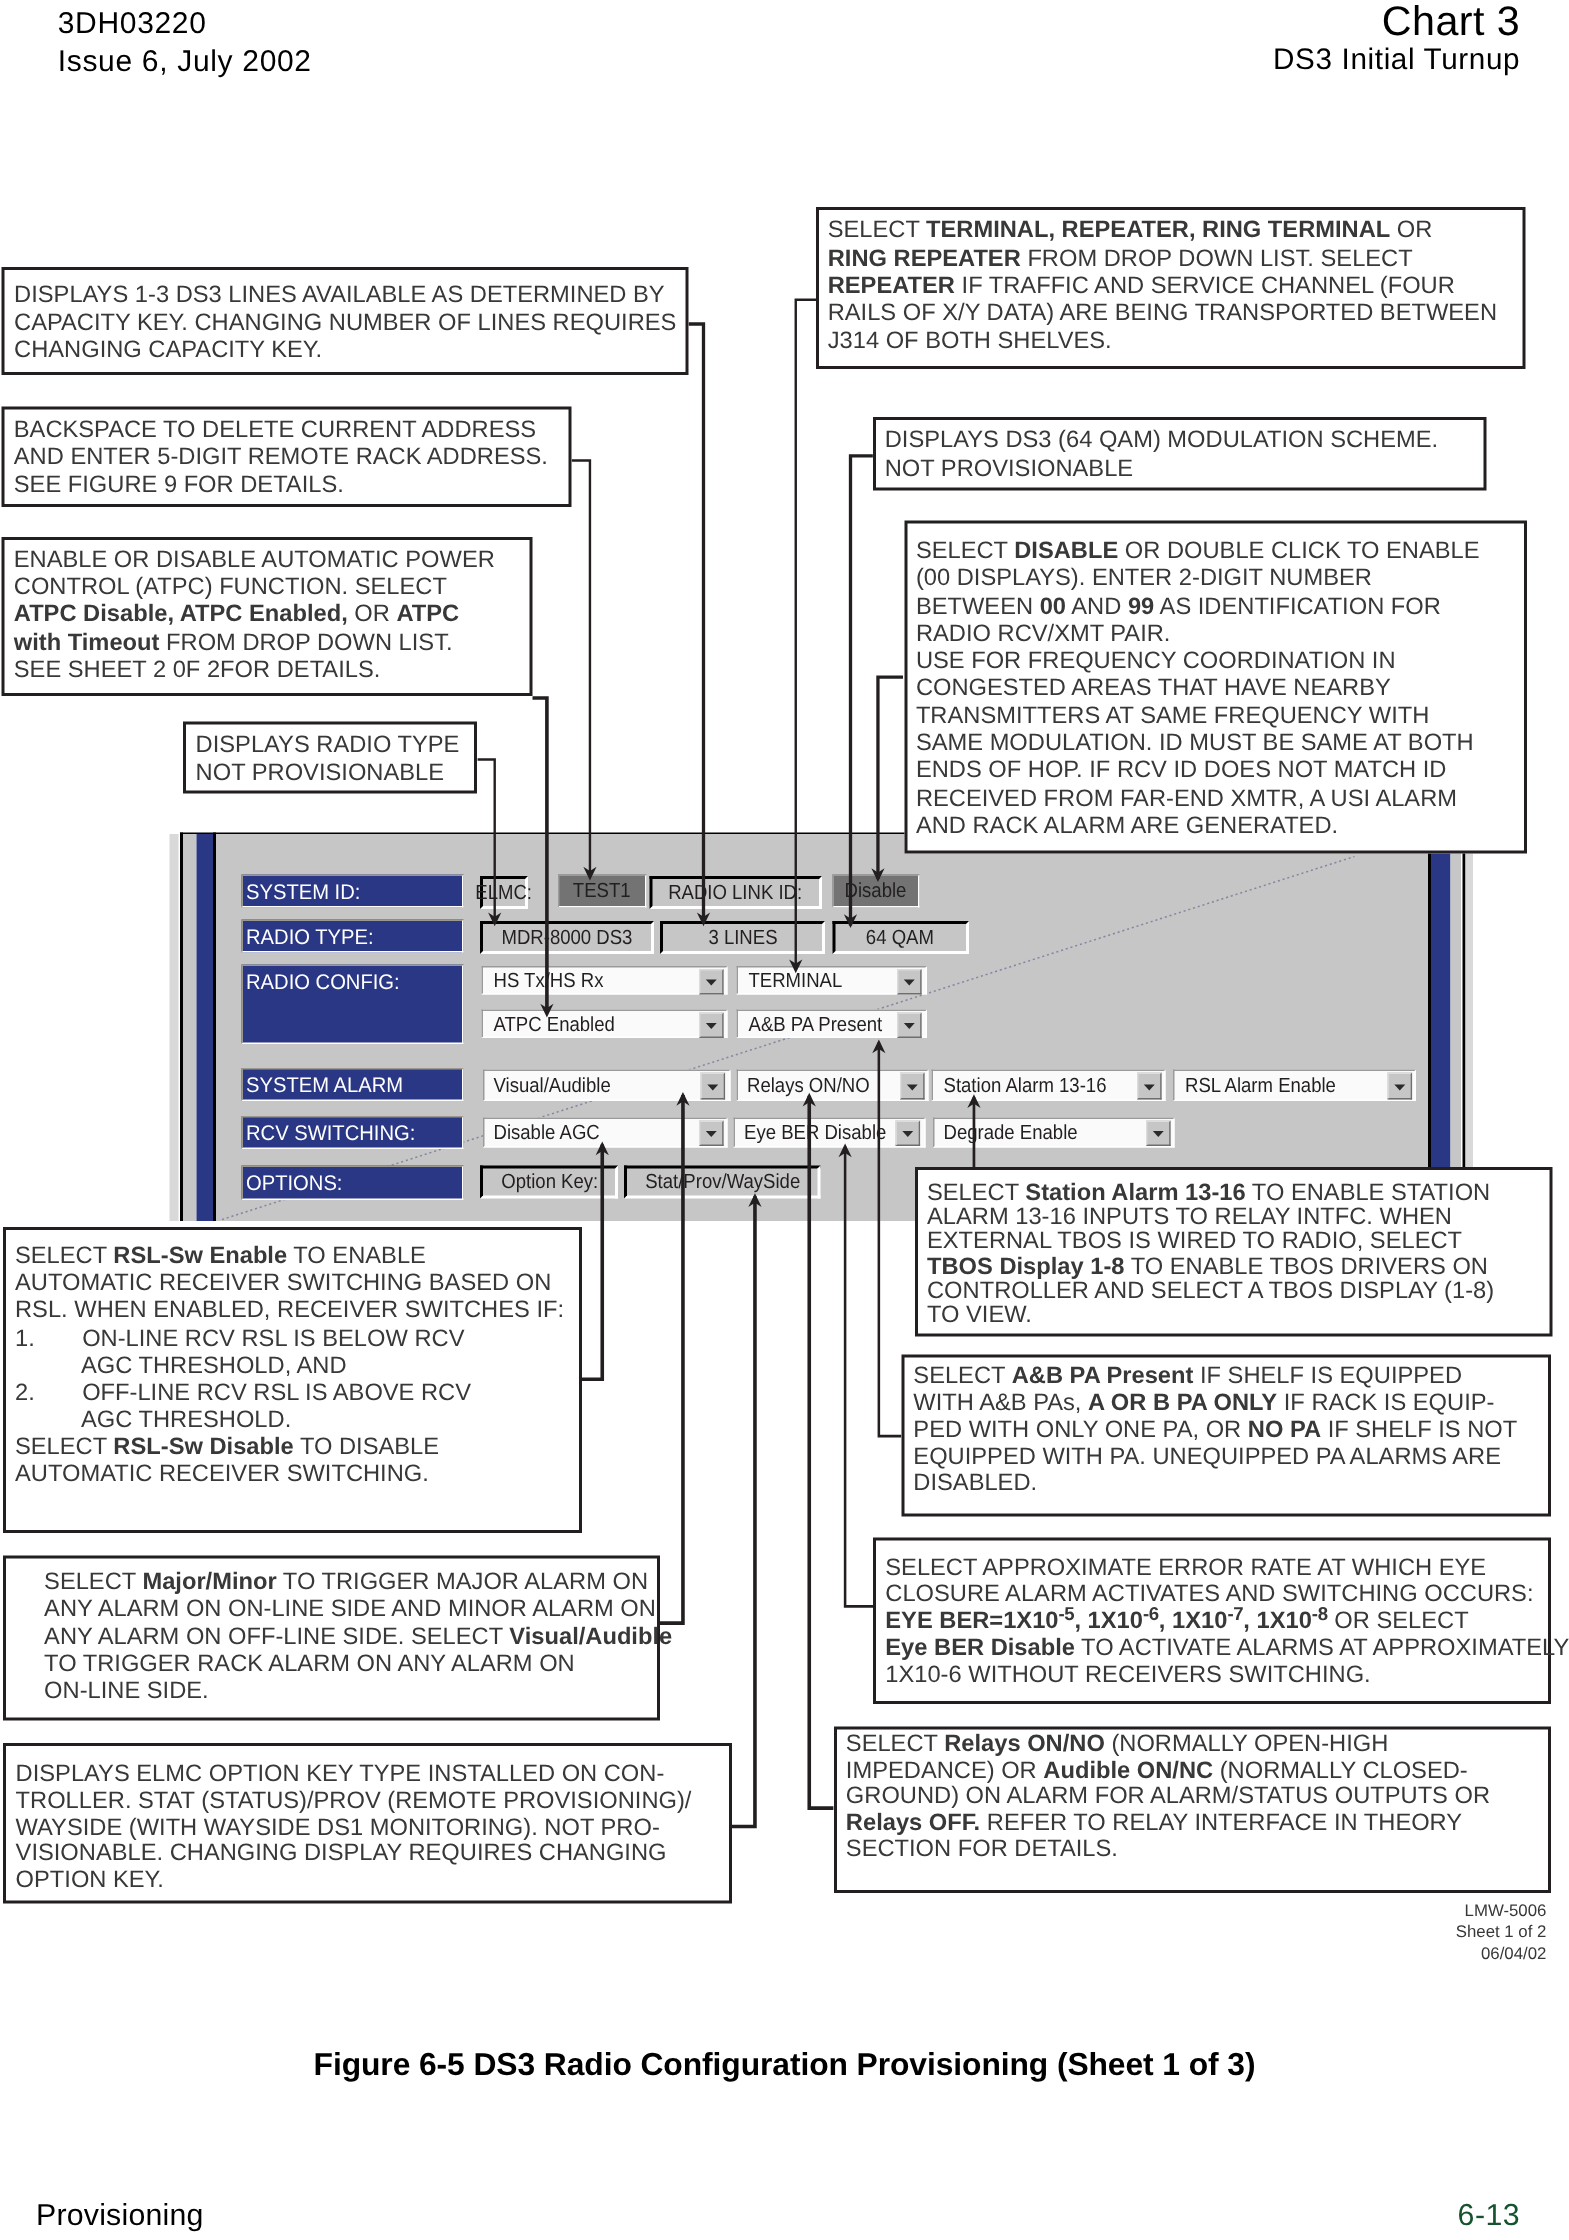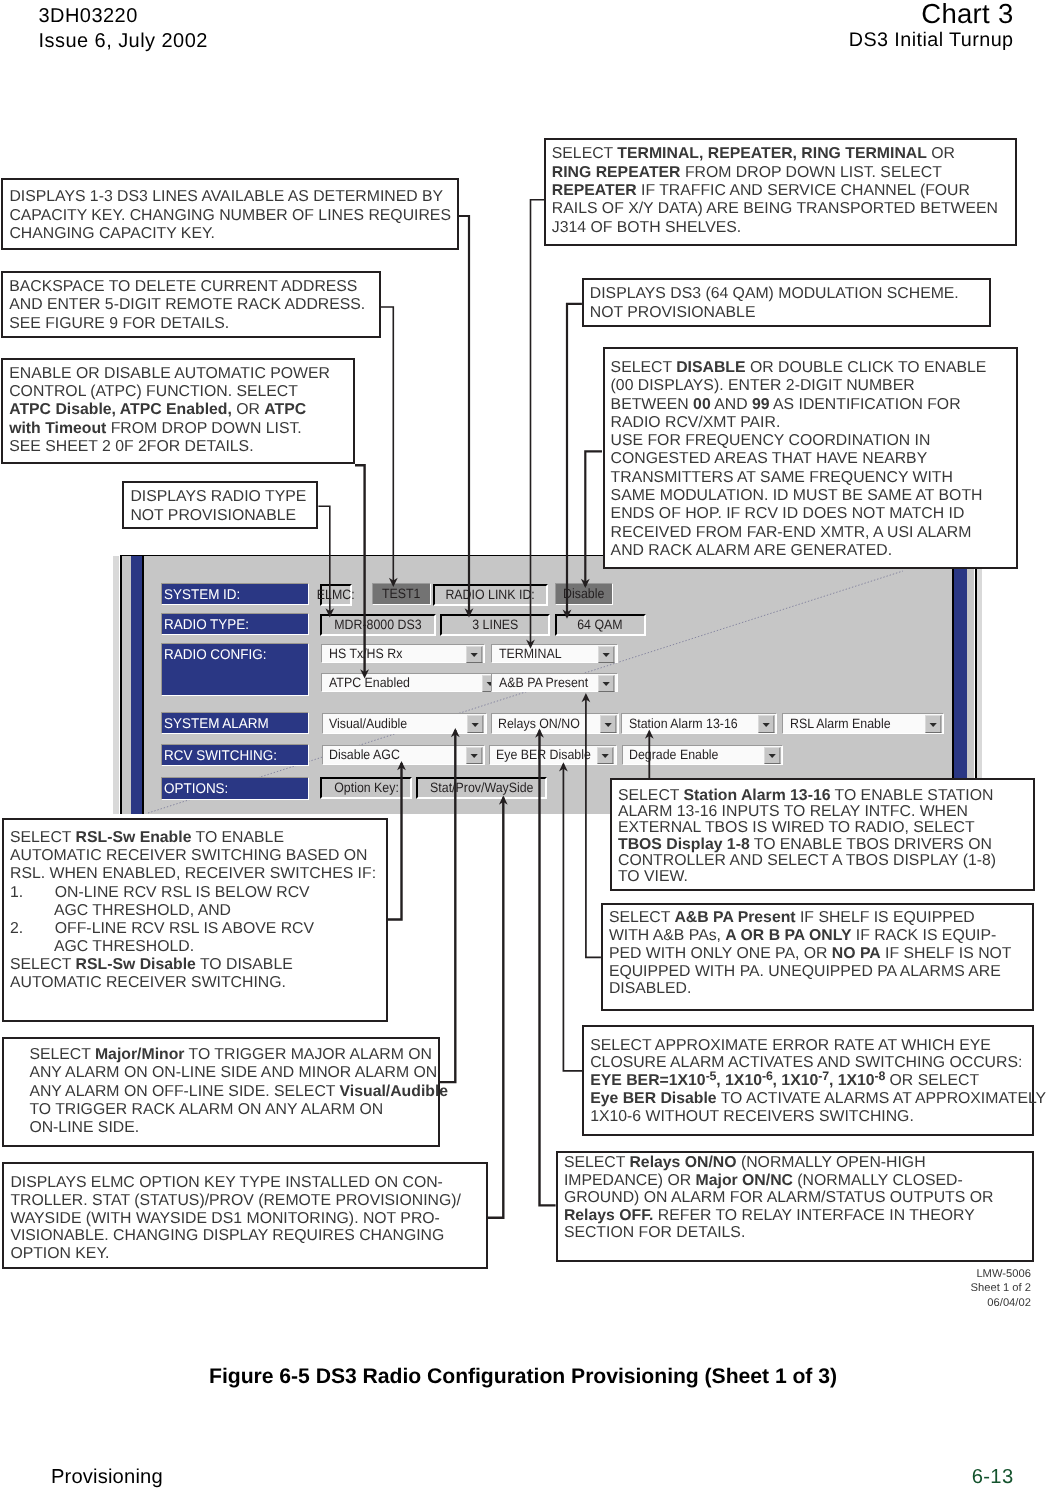--- a/index.html
+++ b/index.html
@@ -6,21 +6,21 @@
   body{width:1046px;height:1493px;position:relative;overflow:hidden;
        font-family:"Liberation Sans",sans-serif;color:#231f20;
        text-rendering:geometricPrecision;-webkit-font-smoothing:antialiased;will-change:transform;}
   .abs{position:absolute;}
 
   
   .hdr-left{left:38.5px;top:4px;font-size:20px;line-height:25.3px;letter-spacing:0.45px;color:#000;}
   .hdr-right{right:32.5px;top:-1px;text-align:right;color:#000;}
   .hdr-chart{font-size:27.5px;line-height:29px;letter-spacing:0.3px;}
   .hdr-sub{font-size:19.8px;line-height:24.5px;letter-spacing:0.42px;}
-  .ftr-left{left:51px;top:1466px;font-size:20.2px;line-height:22px;color:#000;letter-spacing:0.15px;}
+  .ftr-left{left:24px;top:1466px;font-size:20.2px;line-height:22px;color:#000;letter-spacing:0.15px;}
   .ftr-right{right:32.5px;top:1466px;font-size:20.2px;line-height:22px;color:#14532d;letter-spacing:0.35px;}
   .fig-cap{left:0;top:1364.5px;width:1046px;text-align:center;font-size:21.2px;line-height:24px;font-weight:bold;color:#000;letter-spacing:-0.05px;}
   .drawing{right:15.1px;top:1267px;text-align:right;font-size:11.2px;line-height:14.4px;color:#383838;}
 
   
   .cb{position:absolute;border:2px solid #231f20;background:#fff;
       font-size:15.8px;line-height:18.65px;box-sizing:border-box;
       padding:9.3px 3px 3px 6px;color:#383838;white-space:nowrap;}
   .cb b{font-weight:bold;}
   .cb .tab{display:inline-block;width:31.6px;}
@@ -148,21 +148,21 @@
       <span class="arrow">
         <i></i>
       </span>
     </div>
   <div class="dd" style="left:491.1px;top:643.7px;width:126.7px;height:19.6px;">
       <span>TERMINAL</span>
       <span class="arrow">
         <i></i>
       </span>
     </div>
-  <div class="dd" style="left:321.2px;top:672.6px;width:180px;height:19.6px;">
+  <div class="dd" style="left:321.2px;top:672.6px;width:164px;height:19.6px;">
       <span>ATPC Enabled</span>
       <span class="arrow">
         <i></i>
       </span>
     </div>
   <div class="dd" style="left:491.1px;top:672.6px;width:126.7px;height:19.6px;">
       <span>A&amp;B PA Present</span>
       <span class="arrow">
         <i></i>
       </span>
@@ -277,21 +277,21 @@
 <div class="cb" style="left:122.4px;top:481.3px;width:196.1px;height:48.2px;padding-top:4.84px;line-height:18.60px;">DISPLAYS RADIO TYPE<br>NOT PROVISIONABLE</div>
 <div class="cb" style="left:543.8px;top:138.4px;width:473.6px;height:108px;padding-top:5.09px;line-height:18.30px;">SELECT <b>TERMINAL, REPEATER, RING TERMINAL</b> OR<br><b>RING REPEATER</b> FROM DROP DOWN LIST. SELECT<br><b>REPEATER</b> IF TRAFFIC AND SERVICE CHANNEL (FOUR<br>RAILS OF X/Y DATA) ARE BEING TRANSPORTED BETWEEN<br>J314 OF BOTH SHELVES.</div>
 <div class="cb" style="left:581.8px;top:278.0px;width:409.5px;height:49.3px;padding-top:5.14px;line-height:18.80px;">DISPLAYS DS3 (64 QAM) MODULATION SCHEME.<br>NOT PROVISIONABLE</div>
 <div class="cb" style="left:602.6px;top:347.0px;width:415.9px;height:221.8px;padding-top:10.11px;line-height:18.26px;">SELECT <b>DISABLE</b> OR DOUBLE CLICK TO ENABLE<br>(00 DISPLAYS). ENTER 2-DIGIT NUMBER<br>BETWEEN <b>00</b> AND <b>99</b> AS IDENTIFICATION FOR<br>RADIO RCV/XMT PAIR.<br>USE FOR FREQUENCY COORDINATION IN<br>CONGESTED AREAS THAT HAVE NEARBY<br>TRANSMITTERS AT SAME FREQUENCY WITH<br>SAME MODULATION. ID MUST BE SAME AT BOTH<br>ENDS OF HOP. IF RCV ID DOES NOT MATCH ID<br>RECEIVED FROM FAR-END XMTR, A USI ALARM<br>AND RACK ALARM ARE GENERATED.</div>
 <div class="cb" style="left:2px;top:818.0px;width:385.6px;height:204px;padding-top:9.17px;line-height:18.14px;">SELECT <b>RSL-Sw Enable</b> TO ENABLE<br>AUTOMATIC RECEIVER SWITCHING BASED ON<br>RSL. WHEN ENABLED, RECEIVER SWITCHES IF:<br>1.<span class="tab"></span>ON-LINE RCV RSL IS BELOW RCV<br><span class="tab2"></span>AGC THRESHOLD, AND<br>2.<span class="tab"></span>OFF-LINE RCV RSL IS ABOVE RCV<br><span class="tab2"></span>AGC THRESHOLD.<br>SELECT <b>RSL-Sw Disable</b> TO DISABLE<br>AUTOMATIC RECEIVER SWITCHING.</div>
 <div class="cb" style="left:2.4px;top:1036.7px;width:437.4px;height:110px;padding-top:7.04px;line-height:18.40px;padding-left:25px;">SELECT <b>Major/Minor</b> TO TRIGGER MAJOR ALARM ON<br>ANY ALARM ON ON-LINE SIDE AND MINOR ALARM ON<br>ANY ALARM ON OFF-LINE SIDE. SELECT <b>Visual/Audible</b><br>TO TRIGGER RACK ALARM ON ANY ALARM ON<br>ON-LINE SIDE.</div>
 <div class="cb" style="left:2.4px;top:1162.0px;width:485.2px;height:106.6px;padding-top:10.07px;line-height:17.75px;">DISPLAYS ELMC OPTION KEY TYPE INSTALLED ON CON-<br>TROLLER. STAT (STATUS)/PROV (REMOTE PROVISIONING)/<br>WAYSIDE (WITH WAYSIDE DS1 MONITORING). NOT PRO-<br>VISIONABLE. CHANGING DISPLAY REQUIRES CHANGING<br>OPTION KEY.</div>
 <div class="cb" style="left:610px;top:777.7px;width:424.6px;height:112.9px;padding-top:7.99px;line-height:16.30px;">SELECT <b>Station Alarm 13-16</b> TO ENABLE STATION<br>ALARM 13-16 INPUTS TO RELAY INTFC. WHEN<br>EXTERNAL TBOS IS WIRED TO RADIO, SELECT<br><b>TBOS Display 1-8</b> TO ENABLE TBOS DRIVERS ON<br>CONTROLLER AND SELECT A TBOS DISPLAY (1-8)<br>TO VIEW.</div>
 <div class="cb" style="left:600.9px;top:903.4px;width:432.9px;height:107.8px;padding-top:3.84px;line-height:17.80px;">SELECT <b>A&amp;B PA Present</b> IF SHELF IS EQUIPPED<br>WITH A&amp;B PAs, <b>A OR B PA ONLY</b> IF RACK IS EQUIP-<br>PED WITH ONLY ONE PA, OR <b>NO PA</b> IF SHELF IS NOT<br>EQUIPPED WITH PA. UNEQUIPPED PA ALARMS ARE<br>DISABLED.</div>
 <div class="cb" style="left:582.2px;top:1025.0px;width:452.3px;height:111.4px;padding-top:9.52px;line-height:17.85px;">SELECT APPROXIMATE ERROR RATE AT WHICH EYE<br>CLOSURE ALARM ACTIVATES AND SWITCHING OCCURS:<br><b>EYE BER=1X10<sup>-5</sup>, 1X10<sup>-6</sup>, 1X10<sup>-7</sup>, 1X10<sup>-8</sup></b> OR SELECT<br><b>Eye BER Disable</b> TO ACTIVATE ALARMS AT APPROXIMATELY<br>1X10-6 WITHOUT RECEIVERS SWITCHING.</div>
-<div class="cb" style="left:555.9px;top:1151.4px;width:478.6px;height:111.1px;padding-top:1px;line-height:17.40px;">SELECT <b>Relays ON/NO</b> (NORMALLY OPEN-HIGH<br>IMPEDANCE) OR <b>Major ON/NC</b> (NORMALLY CLOSED-<br>GROUND) ON ALARM FOR ALARM/STATUS OUTPUTS OR<br><b>Relays OFF.</b> REFER TO RELAY INTERFACE IN THEORY<br>SECTION FOR DETAILS.</div>
+<div class="cb" style="left:555.9px;top:1151.4px;width:478.6px;height:111.1px;padding-top:1px;line-height:17.40px;">SELECT <b>Relays ON/NO</b> (NORMALLY OPEN-HIGH<br>IMPEDANCE) OR <b>Audible ON/NC</b> (NORMALLY CLOSED-<br>GROUND) ON ALARM FOR ALARM/STATUS OUTPUTS OR<br><b>Relays OFF.</b> REFER TO RELAY INTERFACE IN THEORY<br>SECTION FOR DETAILS.</div>
 
 <div class="abs drawing">
   <div>LMW-5006</div>
   <div>Sheet 1 of 2</div>
   <div>06/04/02</div>
 </div>
 <div class="abs fig-cap">Figure 6-5  DS3 Radio Configuration Provisioning (Sheet 1 of 3)</div>
 <div class="abs ftr-left">Provisioning</div>
 <div class="abs ftr-right">6-13</div>
 

